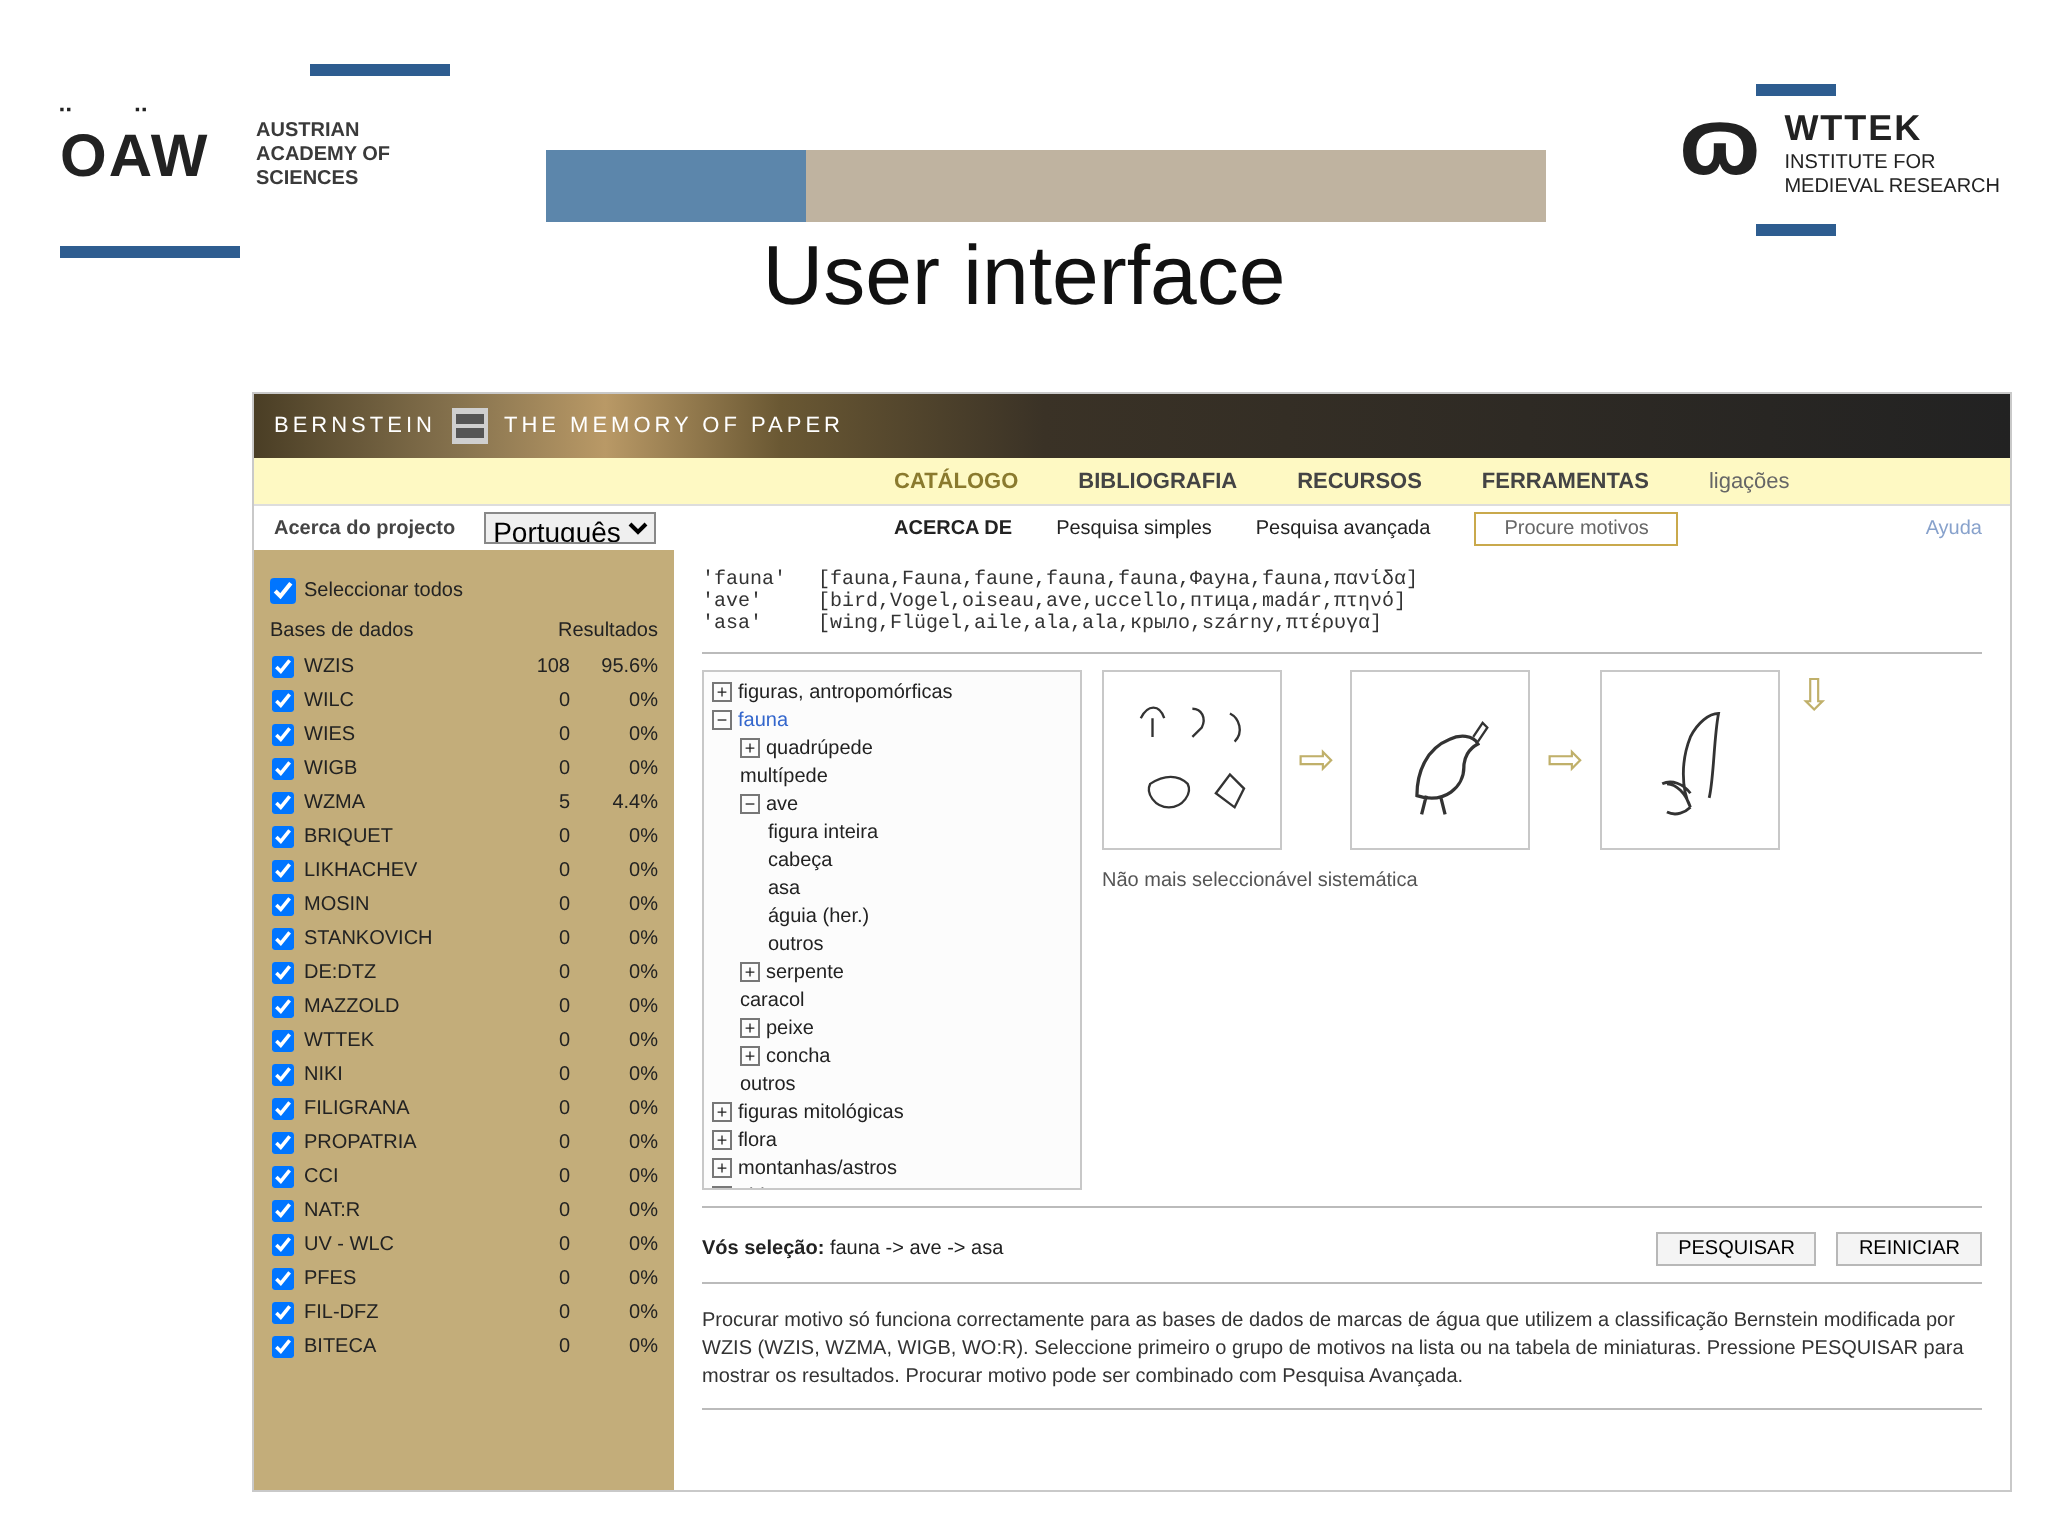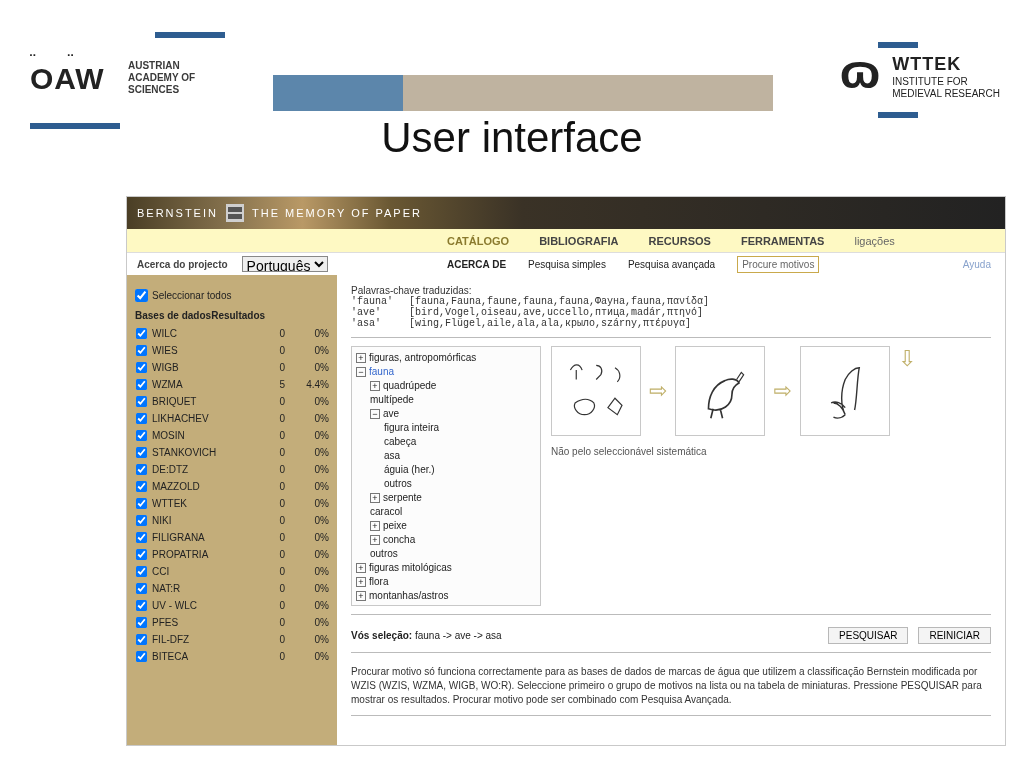--- a/index.html
+++ b/index.html
@@ -36,27 +36,27 @@
   .sponsors .chip.oaw{background:#2e5d90;}
   .sponsors .isds{background:#111;color:#fff;font-size:8px;padding:2px 3px;}
   .mainnav{height:24px;background:#fef9c3;border-bottom:1px solid #ddd;display:flex;align-items:center;padding-left:320px;gap:30px;font-size:11px;font-weight:700;color:#444;}
   .mainnav .item{cursor:pointer;}
   .mainnav .active{color:#8a7a2e;}
   .mainnav .last{font-weight:400;color:#666;}
   .subnav{height:22px;display:flex;align-items:center;font-size:10px;}
   .subnav .left{width:300px;padding-left:10px;display:flex;align-items:center;gap:14px;color:#444;}
   .subnav .left select{font-size:14px;border:1px solid #888;height:16px;}
   .subnav .right{flex:1;display:flex;align-items:center;gap:22px;padding-left:20px;}
-  .subnav .right .tab{border:1px solid #c9a94c;padding:2px 4px;color:#666;cursor:pointer;}
+  .subnav .right .tab{border:1px solid #c9a94c;padding:2px 14px;color:#666;cursor:pointer;}
   .subnav .right .help{margin-left:auto;margin-right:14px;color:#88a2cc;}
   
   .body{display:flex;height:calc(100% - 78px);}
   .sidebar{width:210px;background:#c3ad7a;padding:10px 8px;color:#222;}
   .sel-all{display:flex;align-items:center;gap:4px;margin:4px 0 8px 0;}
-  .db-head{display:flex;justify-content:flex-start;font-weight:700;margin-bottom:4px;}
+  .db-head{display:flex;justify-content:space-between;font-weight:400;margin-bottom:4px;}
   .db-row{display:flex;align-items:center;gap:4px;height:17px;}
   .db-row .name{flex:1;}
   .db-row .n{width:32px;text-align:right;}
   .db-row .p{width:40px;text-align:right;}
   .db-row input{transform:scale(.85);}
   .content{flex:1;background:#fff;padding:10px 14px;display:flex;flex-direction:column;gap:8px;overflow:auto;}
   .kw-block{font-size:10px;color:#333;}
   .kw-block .k{display:flex;gap:10px;font-family:Liberation Mono, monospace;}
   .kw-block .term{width:48px;}
   hr{border:none;border-top:1px solid #bbb;}
@@ -154,20 +154,26 @@
           <input type="checkbox" checked="" style="">
           <span>Seleccionar todos</span>
         </div>
         <div class="db-head">
           <span>Bases de dados</span>
           <span>Resultados</span>
         </div>
         <div id="db-rows">
             <div class="db-row">
               <input type="checkbox" checked="" style="">
+              <span class="name">WZIS</span>
+              <span class="n">108</span>
+              <span class="p">95.6%</span>
+            </div>
+            <div class="db-row">
+              <input type="checkbox" checked="" style="">
               <span class="name">WILC</span>
               <span class="n">0</span>
               <span class="p">0%</span>
             </div>
             <div class="db-row">
               <input type="checkbox" checked="" style="">
               <span class="name">WIES</span>
               <span class="n">0</span>
               <span class="p">0%</span>
             </div>
@@ -277,21 +283,20 @@
               <input type="checkbox" checked="" style="">
               <span class="name">BITECA</span>
               <span class="n">0</span>
               <span class="p">0%</span>
             </div>
           </div>
       </div>
 
       <div class="content">
         <div class="kw-block">
-          <div>Palavras-chave traduzidas:</div>
           <div id="kw-rows">
               <div class="k">
                 <span class="term">'fauna'</span>
                 <span>[fauna,Fauna,faune,fauna,fauna,Фауна,fauna,πανίδα]</span>
               </div>
               <div class="k">
                 <span class="term">'ave'</span>
                 <span>[bird,Vogel,oiseau,ave,uccello,птица,madár,πτηνό]</span>
               </div>
               <div class="k">
@@ -348,21 +353,21 @@
                 </svg>
               </div>
               <span class="arrow">⇨</span>
               <div class="thumb">
                 <svg viewBox="0 0 60 60">
                   <path d="M30 50c-4-8-4-20 0-30 3-6 8-10 12-10-2 10-2 28-4 36M30 50c-2-6-6-10-10-10m10 4c-3-4-8-6-12-4m12 10c-2 2-6 4-10 2" stroke="#333" fill="none" stroke-width="1.2"></path>
                 </svg>
               </div>
               <span class="arrow down">⇩</span>
             </div>
-            <div class="note">Não pelo seleccionável sistemática</div>
+            <div class="note">Não mais seleccionável sistemática</div>
           </div>
         </div>
 
         <hr>
         <div class="sel-path">
           <span>
             <b>Vós seleção:</b>
             <span>fauna -&gt; ave -&gt; asa</span>
           </span>
           <span class="btns">

